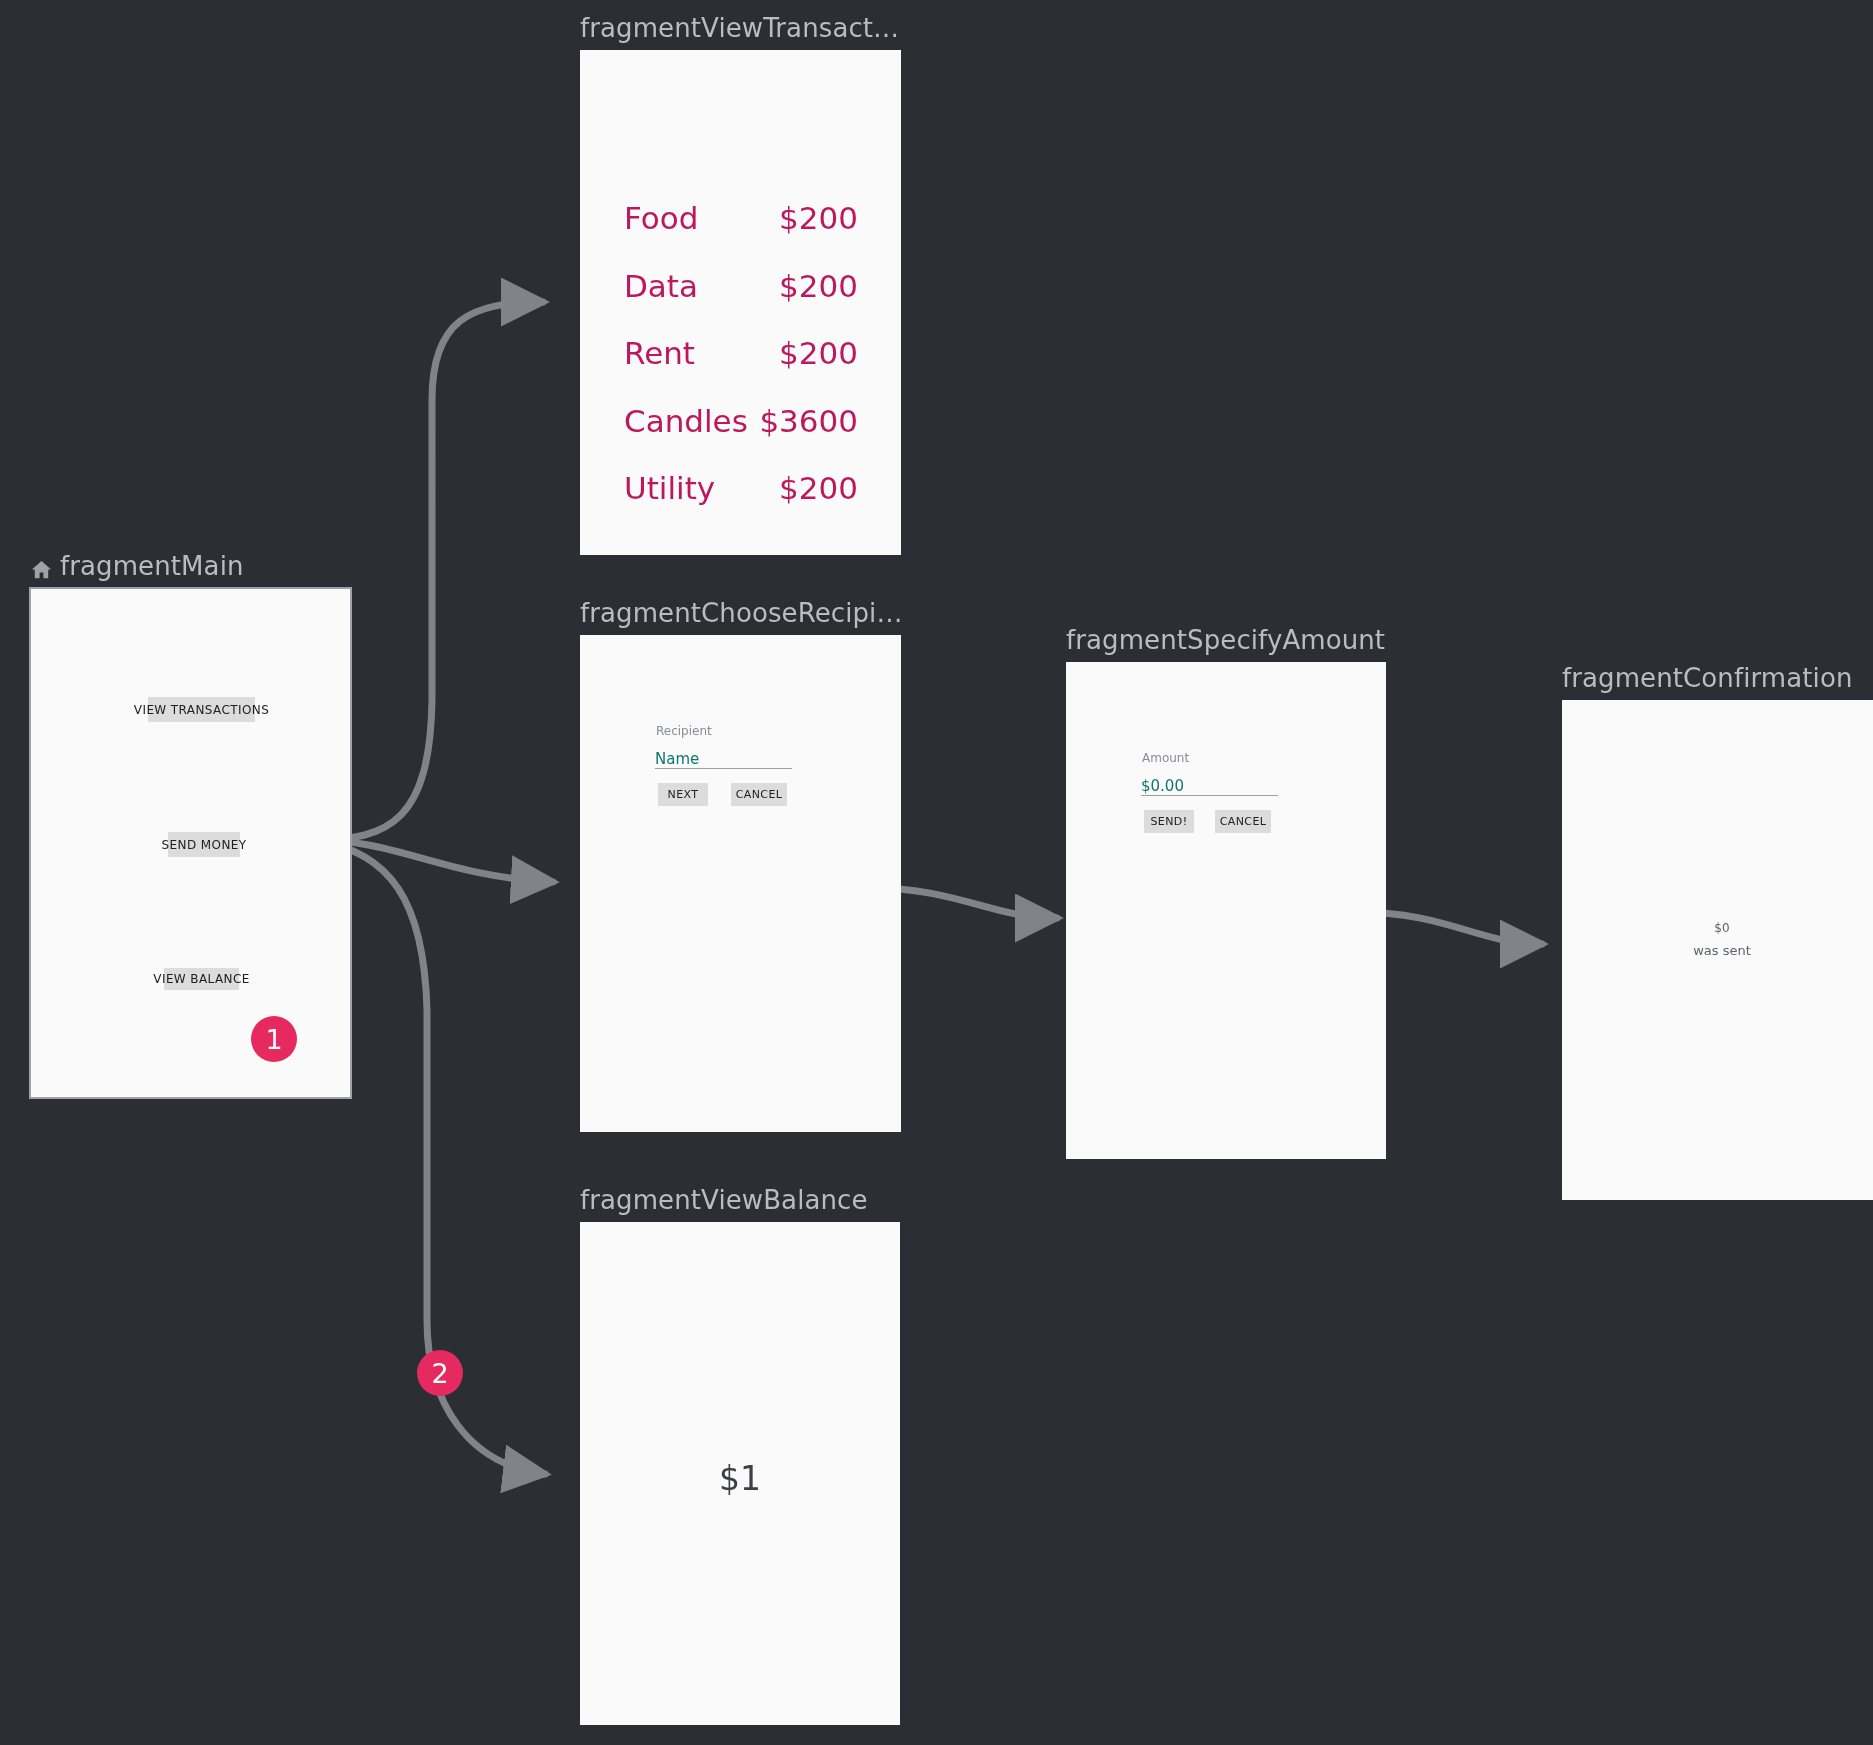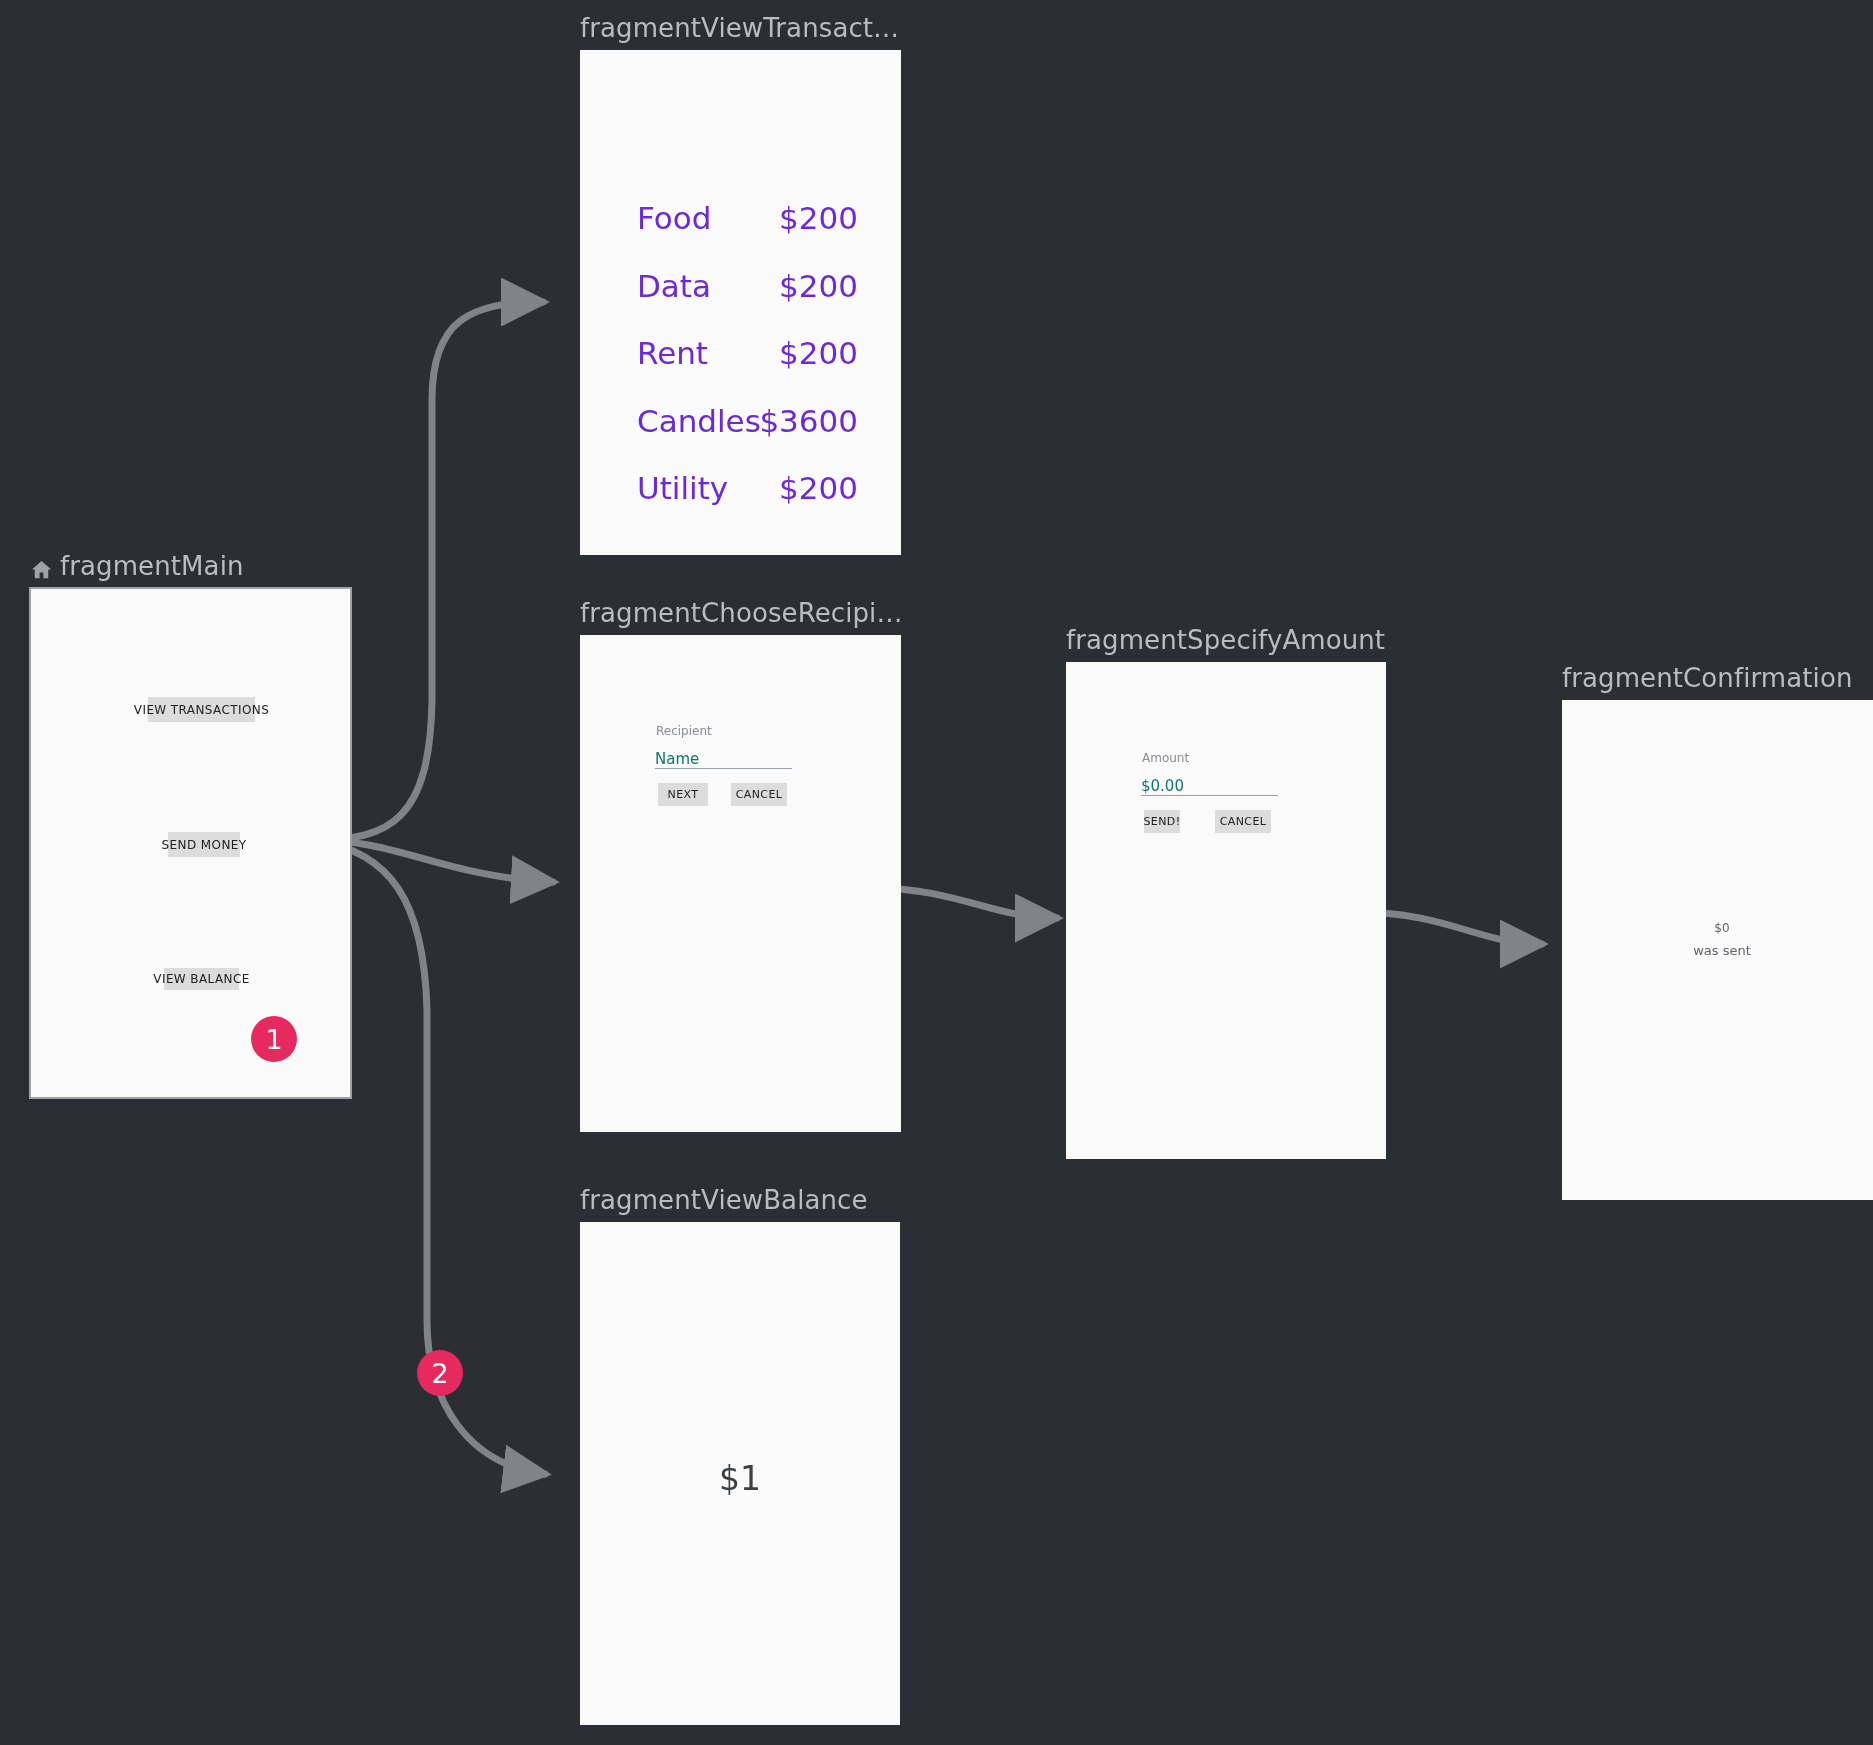--- a/index.html
+++ b/index.html
@@ -84,24 +84,24 @@
     color: #0f766e;
     box-sizing: border-box;
     display: flex;
     align-items: flex-end;
     white-space: nowrap;
   }
 
   
   .tx-row {
     position: absolute;
-    left: 13px;
+    left: 0;
     right: 0;
     height: 40px;
-    color: #6d28d9;
+    color: #be185d;
     font-size: 31px;
   }
   .tx-name {
     position: absolute;
     left: 44px;
     top: 0;
   }
   .tx-amt {
     position: absolute;
     right: 43px;
@@ -221,21 +221,21 @@
   <div class="dest" style="left:1066px; top:662px; width:284px; height:497px;">
     <div class="dest-label">
       <span>fragmentSpecifyAmount</span>
     </div>
 
     <div class="screen">
       <div class="field-label" style="left:76px; top:89px; font-size:12px;">Amount</div>
       <div class="field" style="left:75px; top:110px; width:137px; height:24px; font-size:15px;">
         <span>$0.00</span>
       </div>
-      <div class="btn" style="left:78px; top:148px; width:36px; height:23px; font-size:11px;">SEND!</div>
+      <div class="btn" style="left:78px; top:148px; width:50px; height:23px; font-size:11px;">SEND!</div>
       <div class="btn" style="left:149px; top:148px; width:56px; height:23px; font-size:11px;">CANCEL</div>
     </div>
   </div>
 
   <div class="dest" style="left:1562px; top:700px; width:284px; height:500px;">
     <div class="dest-label">
       <span>fragmentConfirmation</span>
     </div>
 
     <div class="screen">

